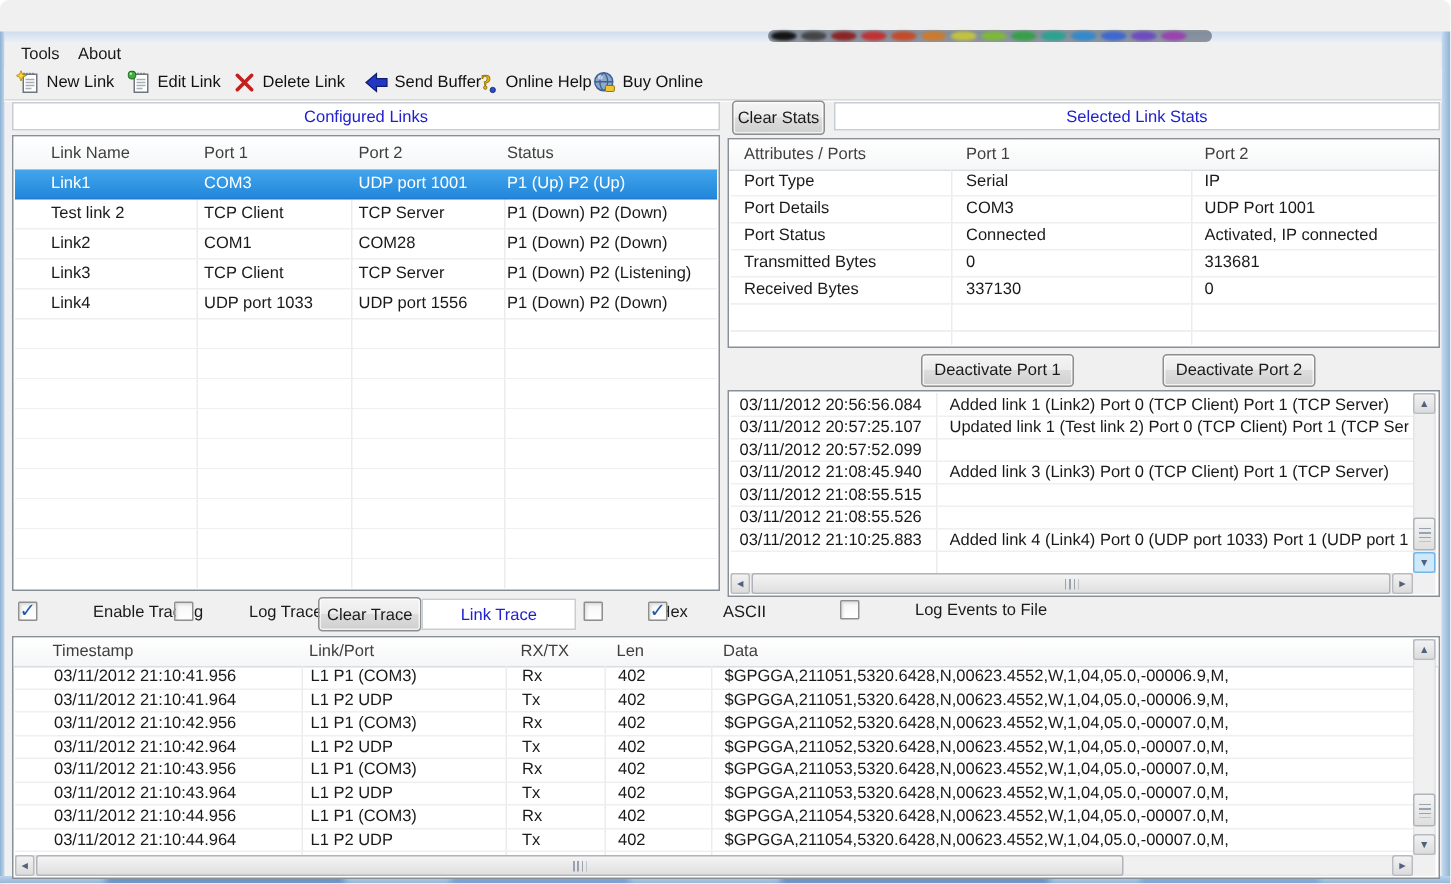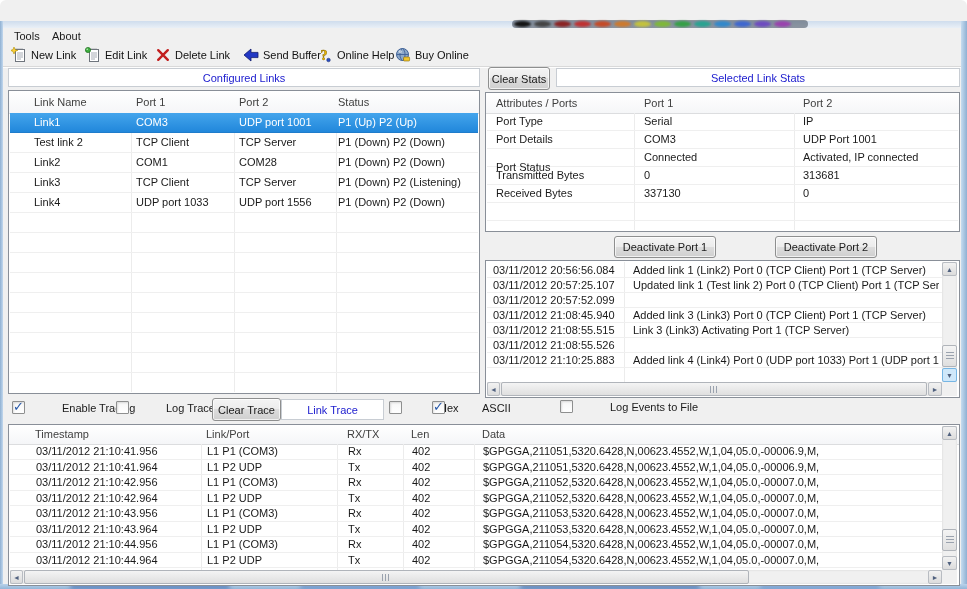--- a/index.html
+++ b/index.html
@@ -230,21 +230,21 @@
       <span class="cell" style="left:9px;top:2px;width:136px">Port Type</span>
       <span class="cell" style="left:157px;top:2px;width:148px">Serial</span>
       <span class="cell" style="left:316px;top:2px;width:150px">IP</span>
     </div>
     <div class="row" style="top:38px;height:17px">
       <span class="cell" style="left:9px;top:2px;width:136px">Port Details</span>
       <span class="cell" style="left:157px;top:2px;width:148px">COM3</span>
       <span class="cell" style="left:316px;top:2px;width:150px">UDP Port 1001</span>
     </div>
     <div class="row" style="top:56px;height:17px">
-      <span class="cell" style="left:9px;top:12px;width:136px">Port Status</span>
+      <span class="cell" style="left:9px;top:2px;width:136px">Port Status</span>
       <span class="cell" style="left:157px;top:2px;width:148px">Connected</span>
       <span class="cell" style="left:316px;top:2px;width:150px">Activated, IP connected</span>
     </div>
     <div class="row" style="top:74px;height:17px">
       <span class="cell" style="left:9px;top:2px;width:136px">Transmitted Bytes</span>
       <span class="cell" style="left:157px;top:2px;width:148px">0</span>
       <span class="cell" style="left:316px;top:2px;width:150px">313681</span>
     </div>
     <div class="row" style="top:92px;height:17px">
       <span class="cell" style="left:9px;top:2px;width:136px">Received Bytes</span>
@@ -273,21 +273,20 @@
     </div>
     <div class="row" style="top:32px;height:14px;right:16px">
       <span class="cell" style="left:6px;top:1px;width:128px">03/11/2012 20:57:52.099</span>
     </div>
     <div class="row" style="top:47px;height:14px;right:16px">
       <span class="cell" style="left:6px;top:1px;width:128px">03/11/2012 21:08:45.940</span>
       <span class="cell" style="left:146px;top:1px;width:306px">Added link 3 (Link3) Port 0 (TCP Client) Port 1 (TCP Server)</span>
     </div>
     <div class="row" style="top:62px;height:14px;right:16px">
       <span class="cell" style="left:6px;top:1px;width:128px">03/11/2012 21:08:55.515</span>
-      <span class="cell" style="left:146px;top:1px;width:306px">Link 3 (Link3) Activating Port 1 (TCP Server)</span>
     </div>
     <div class="row" style="top:77px;height:14px;right:16px">
       <span class="cell" style="left:6px;top:1px;width:128px">03/11/2012 21:08:55.526</span>
     </div>
     <div class="row" style="top:92px;height:14px;right:16px">
       <span class="cell" style="left:6px;top:1px;width:128px">03/11/2012 21:10:25.883</span>
       <span class="cell" style="left:146px;top:1px;width:306px">Added link 4 (Link4) Port 0 (UDP port 1033) Port 1 (UDP port 1556)</span>
     </div>
 
     <div class="strack" style="left:456px;top:1px;width:15px;height:120px"></div>

